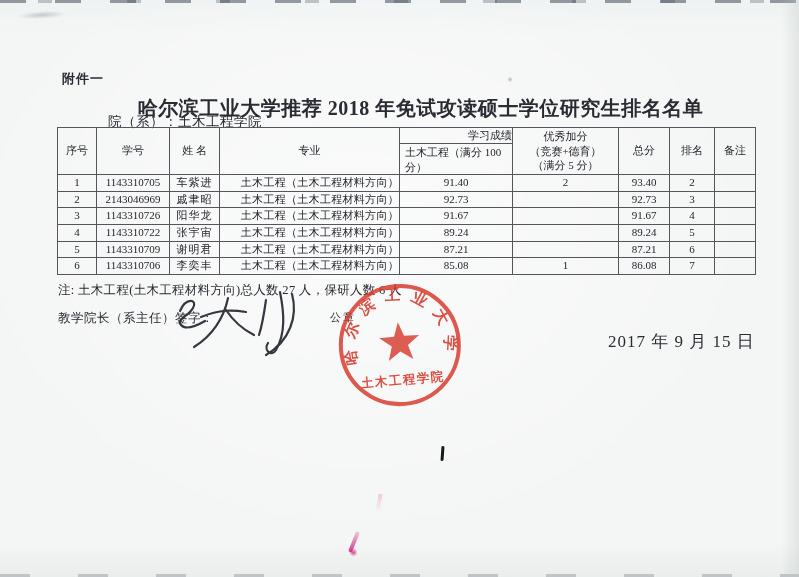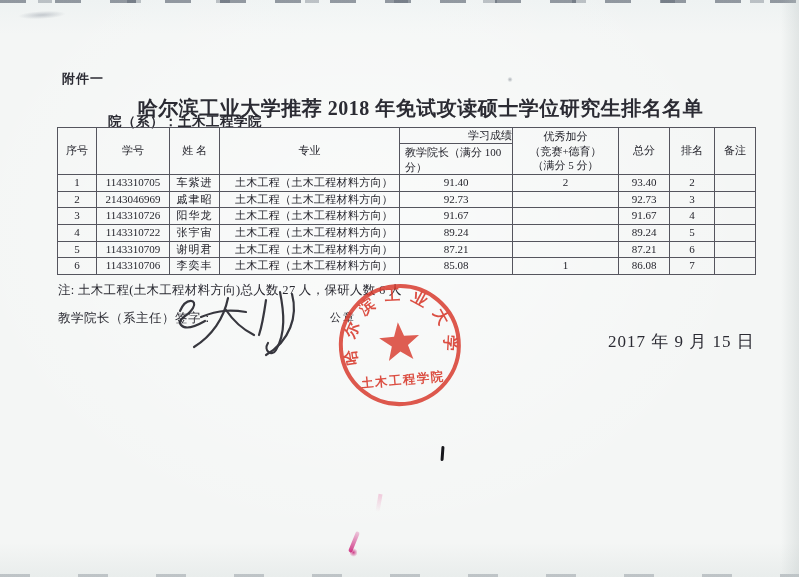--- a/index.html
+++ b/index.html
@@ -53,39 +53,39 @@
     transform:rotate(10deg);
   }
   .right-shadow{
     position:absolute;right:0;top:0;width:18px;height:577px;
     background:linear-gradient(90deg, rgba(190,198,198,0), rgba(190,198,198,.35));
   }
   
   .attachment{position:absolute;left:62px;top:70px;font-size:13px;font-weight:700;letter-spacing:1px;}
   .doc-title{position:absolute;left:0;top:95px;width:799px;text-align:center;text-indent:42px;
     font-size:20px;font-weight:700;letter-spacing:.5px;}
-  .dept{position:absolute;left:61px;top:113px;font-size:13.5px;font-weight:700;letter-spacing:.5px;padding-left:47px;}
+  .dept{position:absolute;left:61px;top:113px;font-size:13.5px;font-weight:400;letter-spacing:.5px;padding-left:47px;}
   
   table.rank-table{
     position:absolute;left:57px;top:127px;width:698px;
     border-collapse:collapse;table-layout:fixed;
     font-size:11px;color:#24242c;
   }
   .rank-table th,.rank-table td{
     border:1px solid #55555e;padding:0;line-height:1.25;
     font-weight:400;text-align:center;vertical-align:middle;
     overflow:hidden;white-space:nowrap;
   }
   .rank-table thead th{height:46px;font-size:11px;}
   .rank-table tbody td{height:15.7px;font-size:11px;}
   .score-head{vertical-align:top;white-space:normal;}
   .score-top{height:15px;line-height:15px;border-bottom:1px solid #55555e;text-align:right;}
   .score-sub{padding:1px 4px 0 5px;text-align:left;line-height:1.3;white-space:normal;}
   .bonus-line{line-height:1.35;text-align:center;}
-  td.cell-major{text-align:center;padding-left:9px;letter-spacing:.3px;}
+  td.cell-major{text-align:right;padding-left:9px;letter-spacing:.3px;}
   td.cell-name{letter-spacing:1px;}
   
   .note{position:absolute;left:58px;top:282px;font-size:12.5px;letter-spacing:.3px;}
   .sign-label{position:absolute;left:58px;top:310px;font-size:12.5px;letter-spacing:.5px;}
   .seal-word{position:absolute;left:330px;top:310px;font-size:11px;letter-spacing:2px;}
   .date-line{position:absolute;left:608px;top:330px;font-size:17px;letter-spacing:1px;}
   .signature-svg{position:absolute;left:168px;top:289px;}
   .seal-svg{position:absolute;left:328px;top:281px;transform:rotate(-5deg);opacity:.88;}
 </style>
 </head>
@@ -120,21 +120,21 @@
         <col style="width:41px">
     </colgroup>
     <thead>
       <tr>
         <th>序号</th>
         <th>学号</th>
         <th>姓 名</th>
         <th>专业</th>
         <th class="score-head">
           <div class="score-top">学习成绩</div>
-          <div class="score-sub">教学院长（满分 100 分）</div>
+          <div class="score-sub">土木工程（满分 100 分）</div>
         </th>
         <th>
           <div class="bonus-line">优秀加分</div>
           <div class="bonus-line">（竞赛+德育）</div>
           <div class="bonus-line">（满分 5 分）</div>
         </th>
         <th>总分</th>
         <th>排名</th>
         <th>备注</th>
       </tr>

